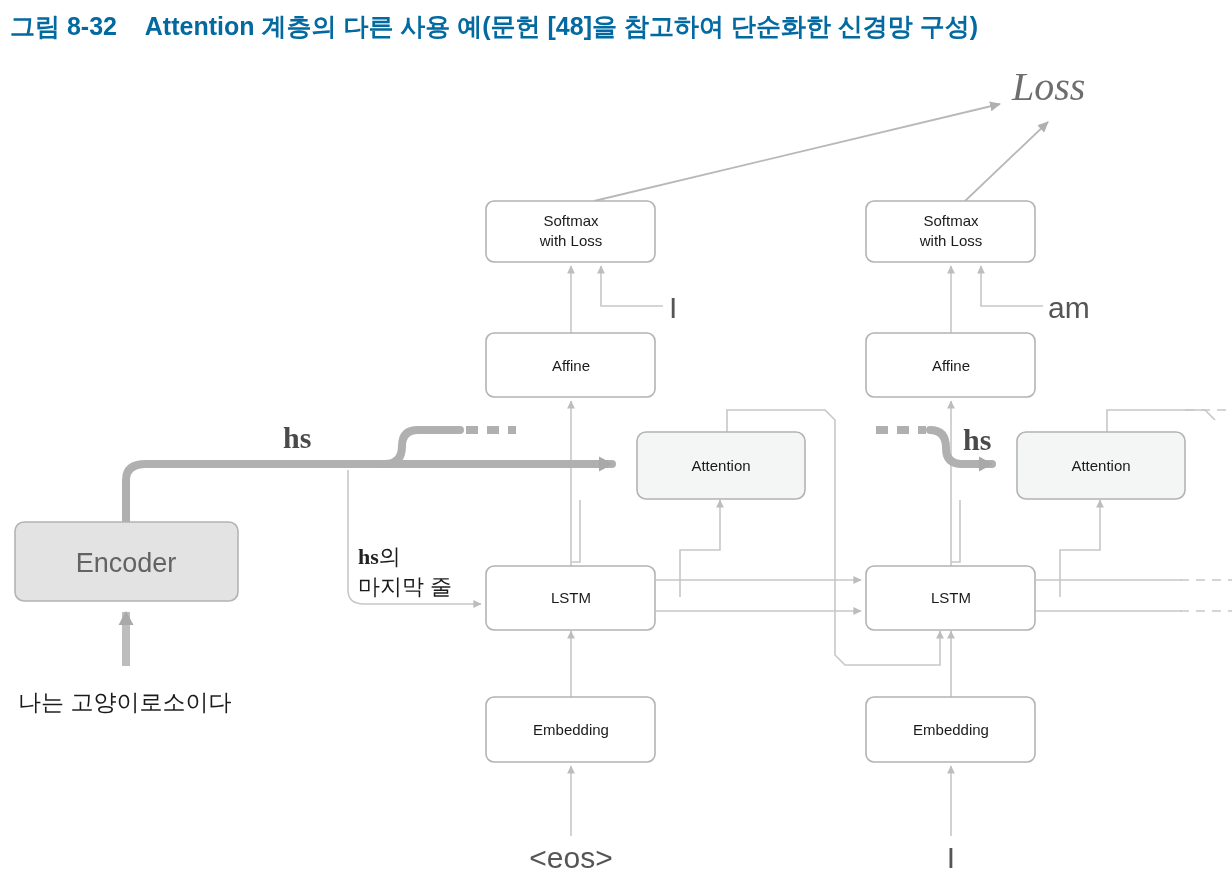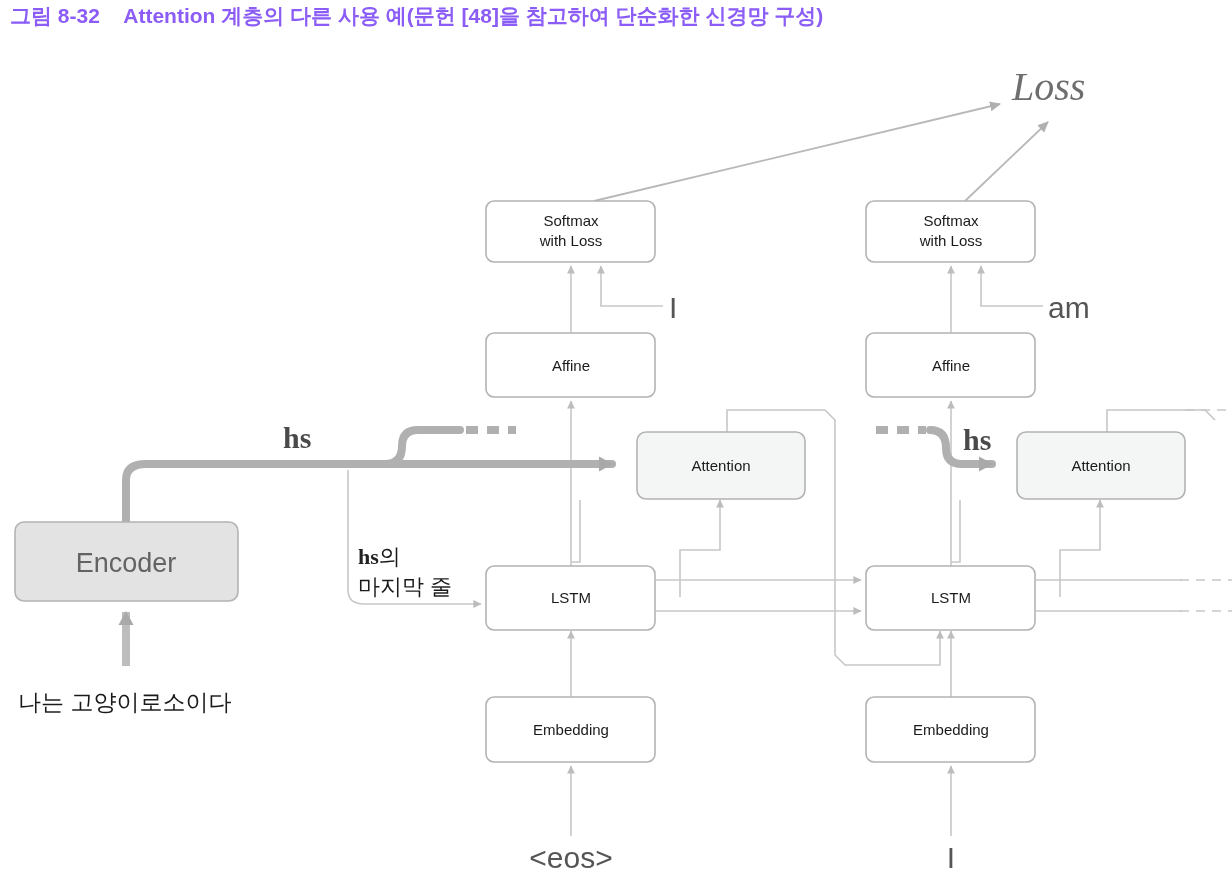--- a/index.html
+++ b/index.html
@@ -1,22 +1,22 @@
 <!DOCTYPE html>
 <html><head>
 <meta charset="utf-8">
 <style>
   html,body{margin:0;padding:0;background:#ffffff;}
   body{width:1232px;height:886px;overflow:hidden;font-family:"Liberation Sans",sans-serif;}
   #page{position:relative;width:1232px;height:886px;background:#fff;}
 
   .caption{
-    position:absolute; left:10px; top:2px;
-    font-family:"Liberation Sans",sans-serif;
-    font-size:21px; color:#8b5cf6; white-space:nowrap;
+    position:absolute; left:10px; top:10px;
+    font-family:"Liberation Sans",sans-serif;
+    font-size:25px; color:#0369a1; white-space:nowrap;
   }
   .caption .num{font-weight:bold;}
   .caption .ttl{font-weight:bold;}
 
   svg.layer{position:absolute;left:0;top:0;width:1232px;height:886px;}
 
   .box-label{
     font-family:"Liberation Sans",sans-serif;
     font-size:15px; fill:#1a1a1a; text-anchor:middle;
   }

